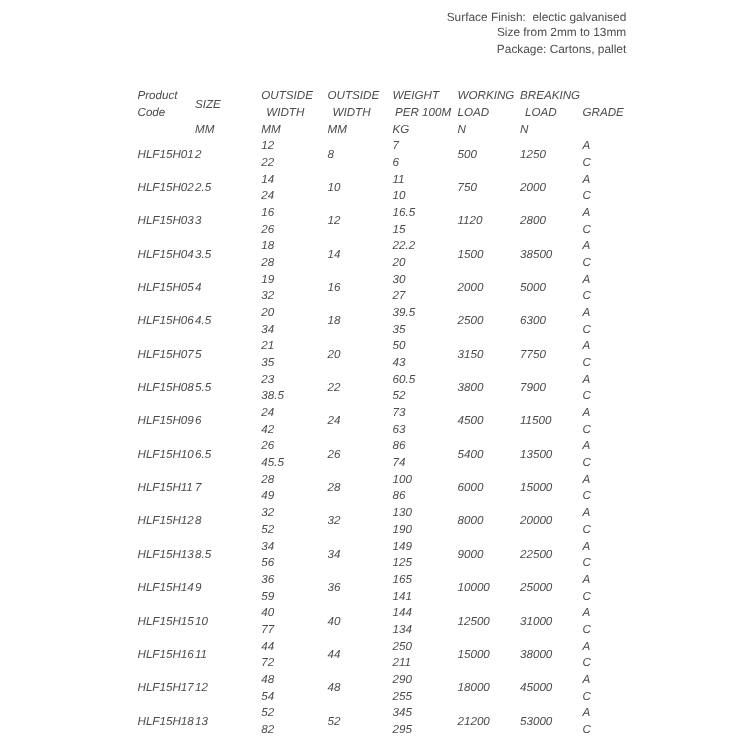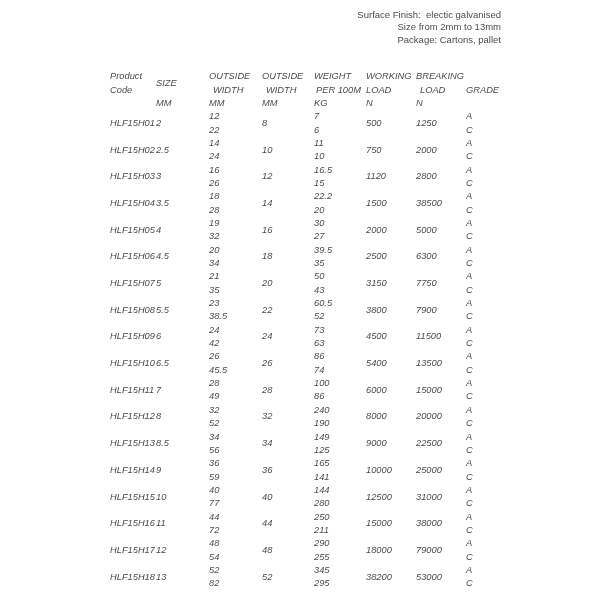--- a/index.html
+++ b/index.html
@@ -263,21 +263,21 @@
         <tr>
           <td>49</td>
           <td>86</td>
           <td>C</td>
         </tr>
         <tr>
           <td rowspan="2">HLF15H12</td>
           <td rowspan="2">8</td>
           <td>32</td>
           <td rowspan="2">32</td>
-          <td>240</td>
+          <td>130</td>
           <td rowspan="2">8000</td>
           <td rowspan="2">20000</td>
           <td>A</td>
         </tr>
         <tr>
           <td>52</td>
           <td>190</td>
           <td>C</td>
         </tr>
         <tr>
@@ -315,21 +315,21 @@
           <td rowspan="2">10</td>
           <td>40</td>
           <td rowspan="2">40</td>
           <td>144</td>
           <td rowspan="2">12500</td>
           <td rowspan="2">31000</td>
           <td>A</td>
         </tr>
         <tr>
           <td>77</td>
-          <td>280</td>
+          <td>134</td>
           <td>C</td>
         </tr>
         <tr>
           <td rowspan="2">HLF15H16</td>
           <td rowspan="2">11</td>
           <td>44</td>
           <td rowspan="2">44</td>
           <td>250</td>
           <td rowspan="2">15000</td>
           <td rowspan="2">38000</td>
@@ -340,35 +340,35 @@
           <td>211</td>
           <td>C</td>
         </tr>
         <tr>
           <td rowspan="2">HLF15H17</td>
           <td rowspan="2">12</td>
           <td>48</td>
           <td rowspan="2">48</td>
           <td>290</td>
           <td rowspan="2">18000</td>
-          <td rowspan="2">79000</td>
+          <td rowspan="2">45000</td>
           <td>A</td>
         </tr>
         <tr>
           <td>54</td>
           <td>255</td>
           <td>C</td>
         </tr>
         <tr>
           <td rowspan="2">HLF15H18</td>
           <td rowspan="2">13</td>
           <td>52</td>
           <td rowspan="2">52</td>
           <td>345</td>
-          <td rowspan="2">38200</td>
+          <td rowspan="2">21200</td>
           <td rowspan="2">53000</td>
           <td>A</td>
         </tr>
         <tr>
           <td>82</td>
           <td>295</td>
           <td>C</td>
         </tr>
       </tbody>
   </table>

